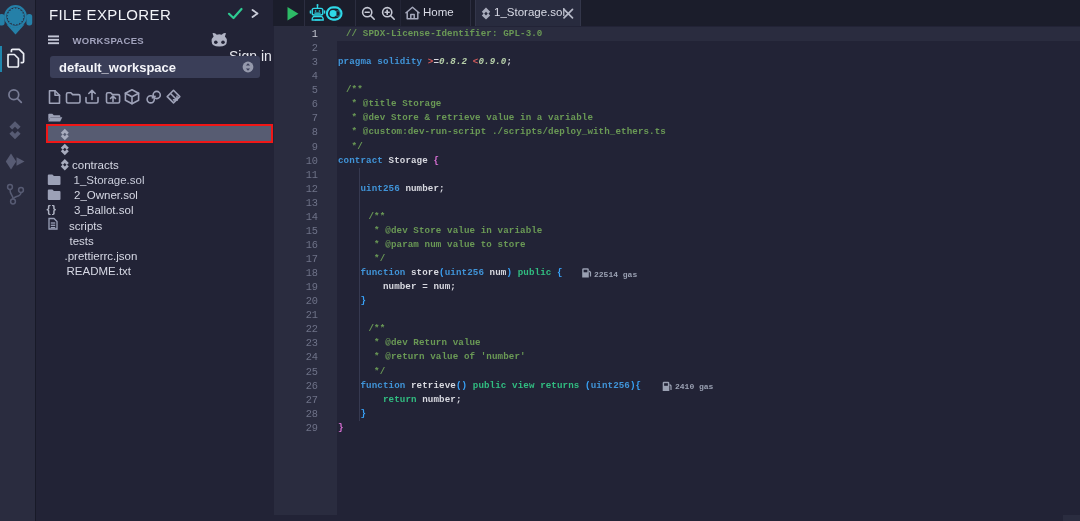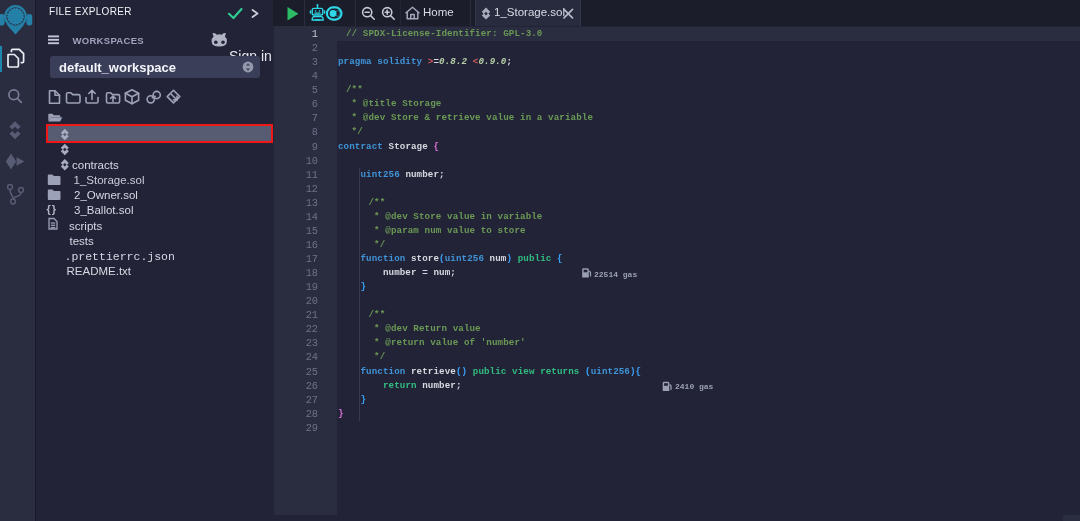--- a/index.html
+++ b/index.html
@@ -4,21 +4,21 @@
 <style>
   * { margin:0; padding:0; box-sizing:border-box; }
   html,body { width:1080px; height:521px; overflow:hidden; background:#222336; }
   body { font-family:"Liberation Sans", sans-serif; position:relative; }
   .abs { position:absolute; }
   
   #iconbar { left:0; top:0; width:36px; height:521px; background:#2a2c3f; border-right:1px solid #181a28; }
   #activebar { left:0; top:46px; width:2px; height:26px; background:#2086ad; }
   
   #panel { left:37px; top:0; width:236px; height:521px; background:#222336; }
-  .ptitle { left:49px; top:6px; font-size:10px; color:#f2f3f8; letter-spacing:0.35px; }
+  .ptitle { left:49px; top:6px; font-size:15px; color:#f2f3f8; letter-spacing:0.35px; }
   .wslabel { left:72.5px; top:35px; font-size:9.5px; color:#a2a3bd; letter-spacing:0.3px; font-weight:bold; }
   .signin { left:227px; top:48px; font-size:14px; color:#e8e9f0; }
   #dropdown { left:50px; top:56px; width:210px; height:22px; background:#3a3e58; border-radius:3px; }
   #ddtext { left:59px; top:60px; font-size:13px; color:#f4f5fa; font-weight:bold; }
   
   .row { position:absolute; left:37px; width:236px; height:15px; font-size:11.5px; color:#d6d8e4; }
   .row span.lbl { position:absolute; top:1px;margin-top:47px; }
   #selrow { left:46px; top:124px; width:227px; height:19px; border:2px solid #f01717; background:#575c72; }
   
   #tabstrip { left:273px; top:0; width:807px; height:26px; background:#1b1d2b; }
@@ -102,20 +102,21 @@
   </div>
 
   <div class="abs" id="code">
     <div><span class="cm">// SPDX-License-Identifier: GPL-3.0</span></div>
     <div></div>
     <div><span class="kw">pragma solidity </span><span class="op">&gt;</span>=<span class="nm">0.8.2</span> <span class="op">&lt;</span><span class="nm">0.9.0</span>;</div>
     <div></div>
     <div><span class="cm">/**</span></div>
     <div><span class="cm"> * @title Storage</span></div>
     <div><span class="cm"> * @dev Store &amp; retrieve value in a variable</span></div>
+    <div><span class="cm"> * @custom:dev-run-script ./scripts/deploy_with_ethers.ts</span></div>
     <div><span class="cm"> */</span></div>
     <div><span class="kw">contract</span> Storage <span class="b0">{</span></div>
     <div></div>
     <div>    <span class="kw">uint256</span> number;</div>
     <div></div>
     <div>    <span class="cm">/**</span></div>
     <div><span class="cm">     * @dev Store value in variable</span></div>
     <div><span class="cm">     * @param num value to store</span></div>
     <div><span class="cm">     */</span></div>
     <div>    <span class="kw">function</span> store<span class="b1">(</span><span class="kw">uint256</span> num<span class="b1">)</span> <span class="gr">public</span> <span class="b1">{</span></div>
@@ -148,21 +149,21 @@
   <div class="row" style="top:156.4px;">
     <span class="lbl" style="left:37px;">3_Ballot.sol</span>
   </div>
   <div class="row" style="top:171.5px;">
     <span class="lbl" style="left:32px;">scripts</span>
   </div>
   <div class="row" style="top:186.6px;">
     <span class="lbl" style="left:32.5px;">tests</span>
   </div>
   <div class="row" style="top:201.7px;">
-    <span class="lbl" style="left:27.5px;font-family:Liberation Mono, monospace;">.prettierrc.json</span>
+    <span class="lbl" style="left:27.5px;">.prettierrc.json</span>
   </div>
   <div class="row" style="top:216.8px;padding-left:27px;">
     <span class="lbl" style="left:29.5px;">README.txt</span>
   </div>
 
   <svg class="abs" style="left:0;top:0;" width="1080" height="521" viewBox="0 0 1080 521">
 
     <g fill="#2580a8">
       <polygon points="6.5,24.5 24.5,24.5 15.5,34.5"></polygon>
       <circle cx="15.5" cy="16.5" r="11" fill="#2a2c3f"></circle>

